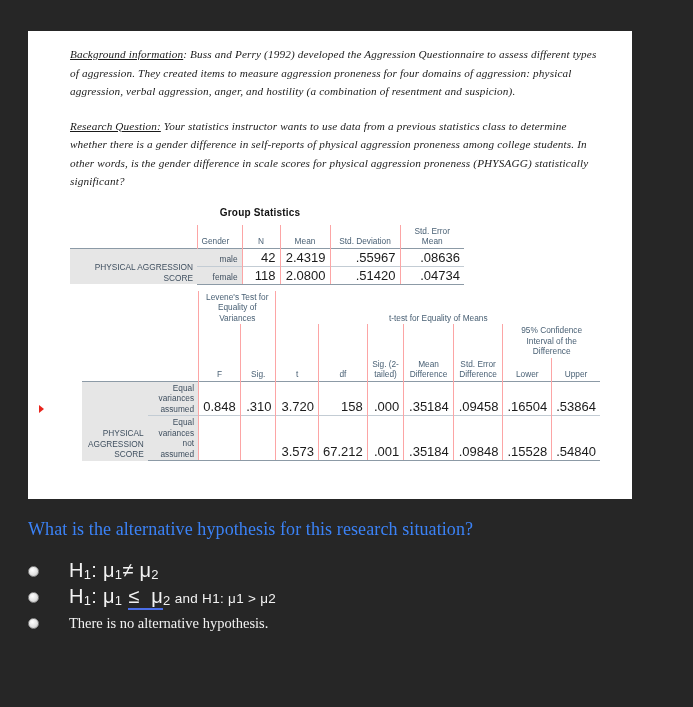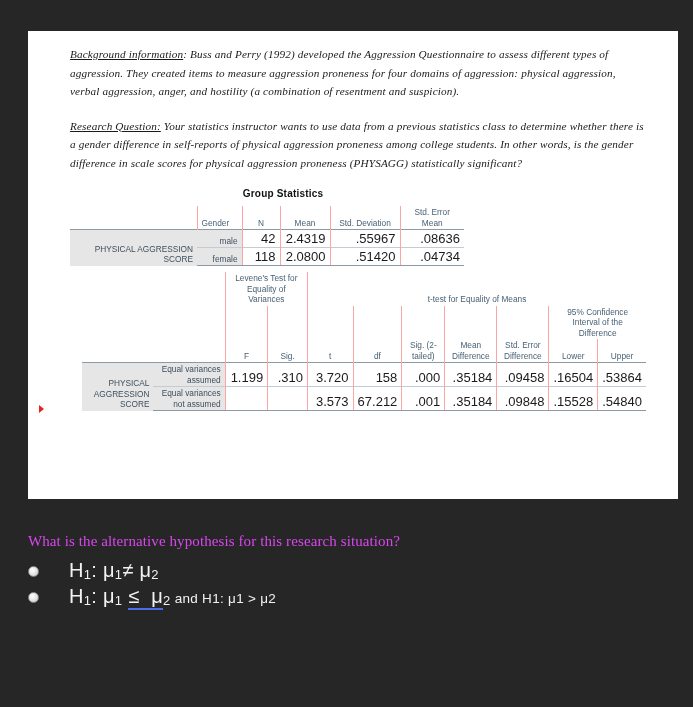--- a/index.html
+++ b/index.html
@@ -13,21 +13,21 @@
     font-family: "Liberation Serif", serif;
     overflow: hidden;
     position: relative;
   }
 
   
   .doc-sheet {
     position: absolute;
     left: 28px;
     top: 31px;
-    width: 650px;
+    width: 604px;
     height: 468px;
     background: #ffffff;
     overflow: hidden;
   }
 
   .doc-body {
     padding: 14px 32px 0 42px;
   }
 
   .para {
@@ -136,24 +136,24 @@
     height: 0;
     border-top: 4px solid transparent;
     border-bottom: 4px solid transparent;
     border-left: 5px solid #e8241c;
   }
 
   
   .question {
     position: absolute;
     left: 28px;
-    top: 533px;
+    top: 519px;
     font-family: "Liberation Serif", serif;
-    font-size: 15px;
-    color: #d946ef;
+    font-size: 18px;
+    color: #3b82f6;
     letter-spacing: 0.1px;
   }
 
   .options {
     position: absolute;
     left: 28px;
     top: 558px;
     width: 640px;
   }
   .opt-row {
@@ -309,21 +309,21 @@
             <span>Std. Error</span><br>
             <span>Difference</span>
           </td>
           <td class="hdr bl">Lower</td>
           <td class="hdr bl">Upper</td>
         </tr>
 
         <tr>
           <td class="rowlabel bt" rowspan="2">PHYSICAL AGGRESSION SCORE</td>
           <td class="rowlabel bt">Equal variances assumed</td>
-          <td class="num bt bl">1.199</td>
+          <td class="num bt bl">0.848</td>
           <td class="num bt bl">.310</td>
           <td class="num bt bl">3.720</td>
           <td class="num bt bl">158</td>
           <td class="num bt bl">.000</td>
           <td class="num bt bl">.35184</td>
           <td class="num bt bl">.09458</td>
           <td class="num bt bl">.16504</td>
           <td class="num bt bl">.53864</td>
         </tr>
 
@@ -357,14 +357,18 @@
   <div class="opt-row">
     <span class="radio"></span>
     <span class="opt-text opt-math"><span>H</span><span class="sub">1</span><span>:</span>&nbsp;<span>μ</span><span class="sub">1</span><span>≠</span>&nbsp;<span>μ</span><span class="sub">2</span></span>
   </div>
 
   <div class="opt-row">
     <span class="radio"></span>
     <span class="opt-text opt-math"><span>H</span><span class="sub">1</span><span>:</span>&nbsp;<span>μ</span><span class="sub">1</span> <span class="spellblue"><span>≤</span>&nbsp;&nbsp;<span>μ</span></span><span class="sub">2</span><span class="opt-tail"> and H1: μ1 &gt; μ2</span></span>
   </div>
 
+  <div class="opt-row">
+    <span class="radio"></span>
+    <span class="opt-text opt-serif">There is no alternative hypothesis.</span>
+  </div>
 
 </div>
 
 </body></html>

